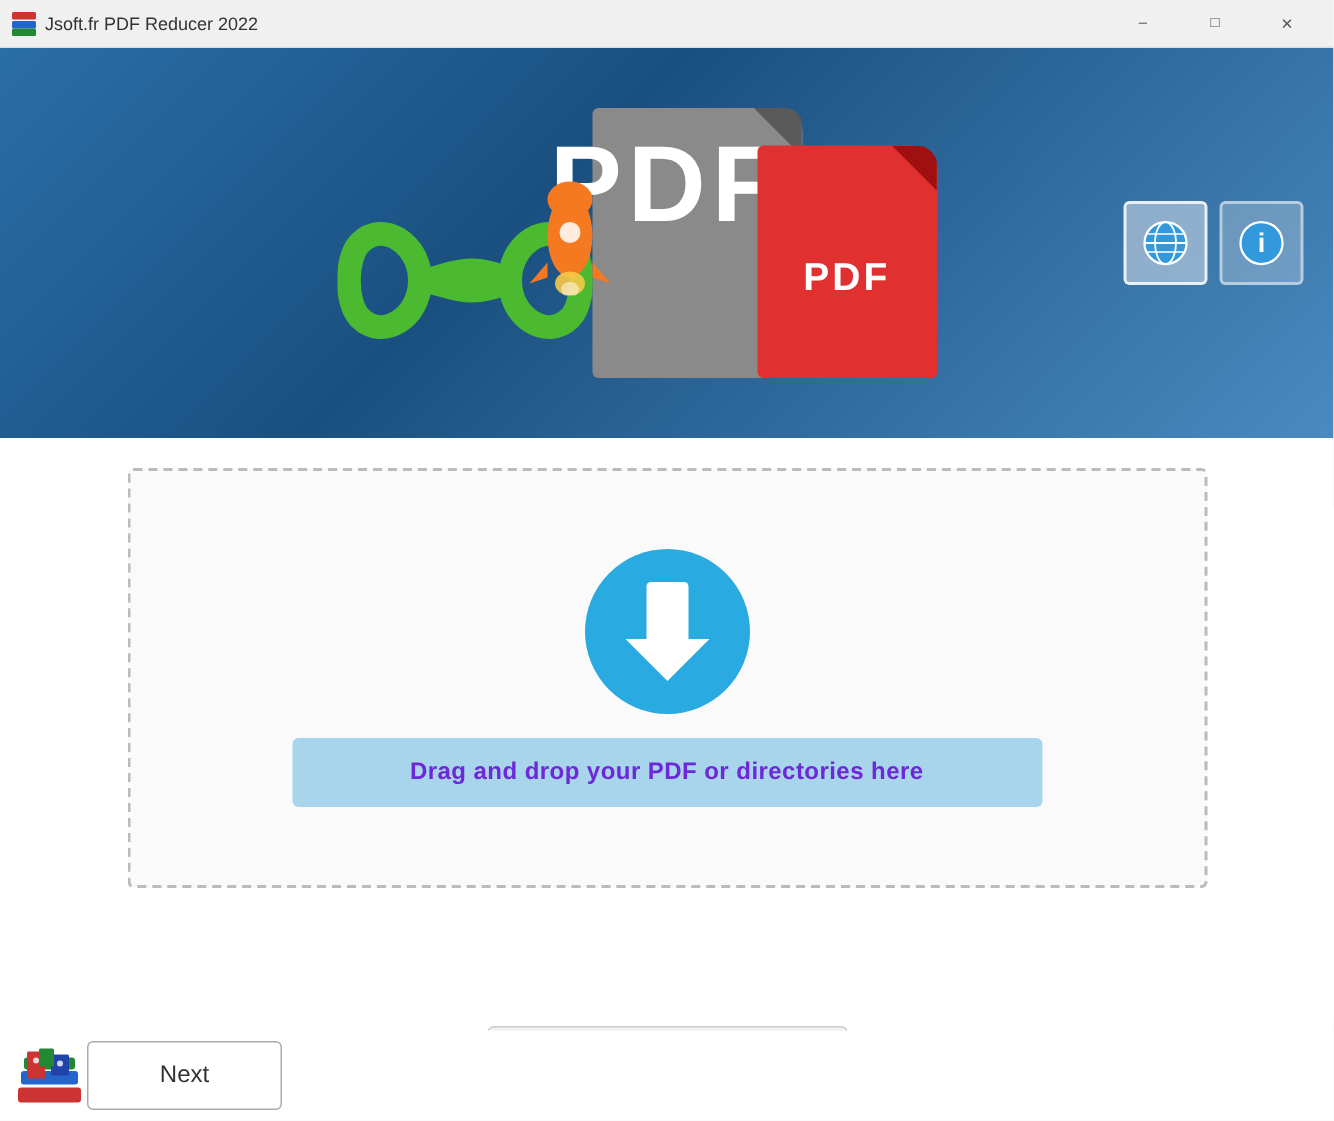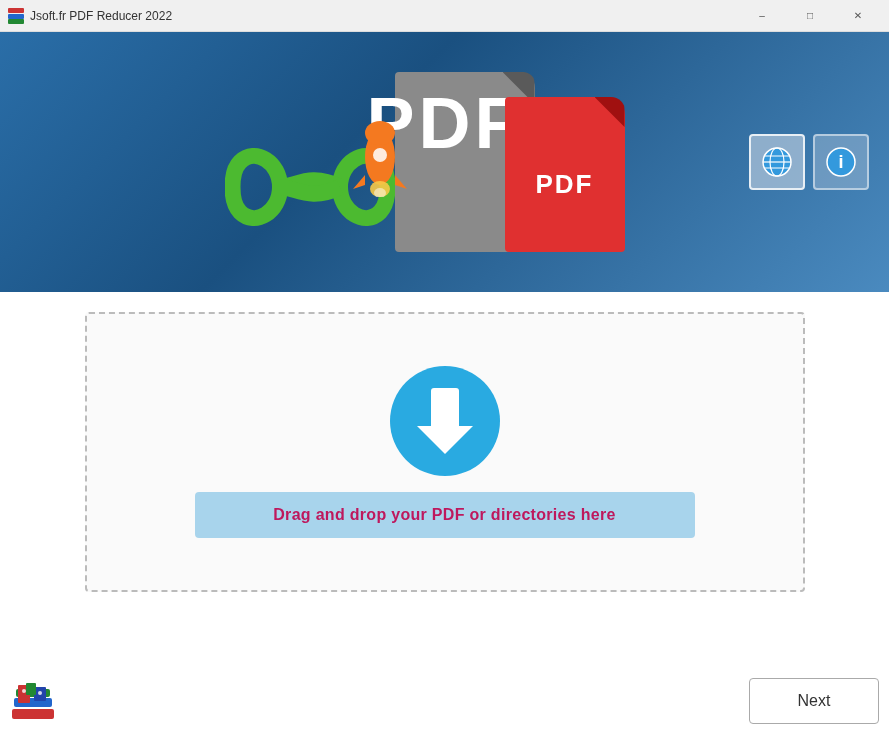--- a/index.html
+++ b/index.html
@@ -262,21 +262,21 @@
       width: 500px;
       background: #a8d4ec;
       border-radius: 4px;
       padding: 14px 20px;
       text-align: center;
     }
 
     .drag-label-text {
       font-size: 16px;
       font-weight: 700;
-      color: #be185d;
+      color: #6d28d9;
       letter-spacing: 0.3px;
     }
 
     
     .select-btn {
       width: 240px;
       padding: 14px 20px;
       background: #f0f0f0;
       border: 1px solid #ccc;
       border-radius: 4px;
@@ -286,24 +286,23 @@
       text-align: center;
       margin-top: 14px;
     }
 
     
     .bottom-bar {
       width: 100%;
       height: 60px;
       display: flex;
       align-items: center;
-      justify-content: space-between;
       padding: 0 10px;
       position: absolute;
-      bottom: 16px;
+      bottom: 0;
       left: 0;
       background: white;
     }
 
     .bottom-logo {
       width: 48px;
       height: 48px;
       position: relative;
     }
 

